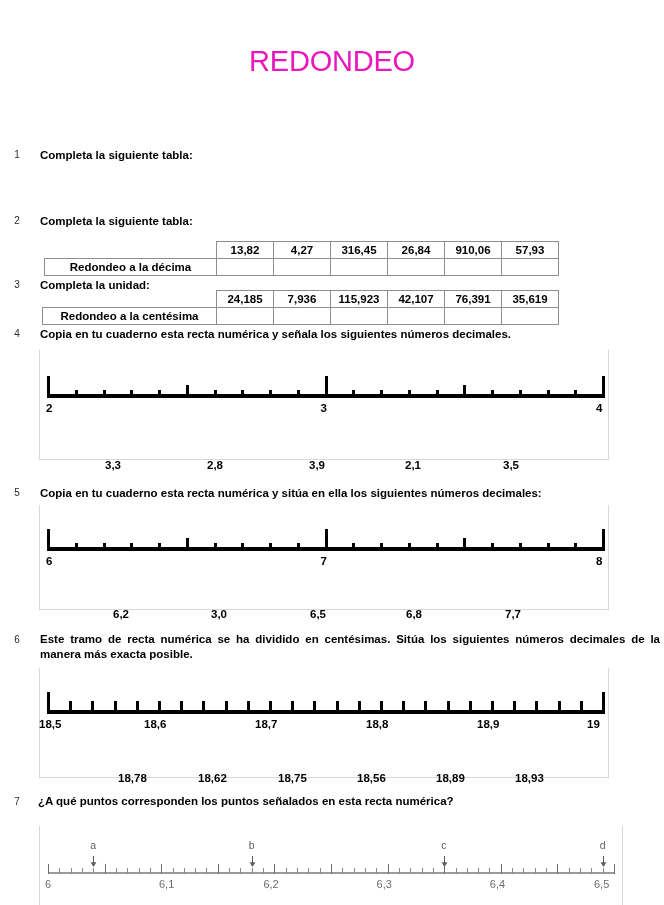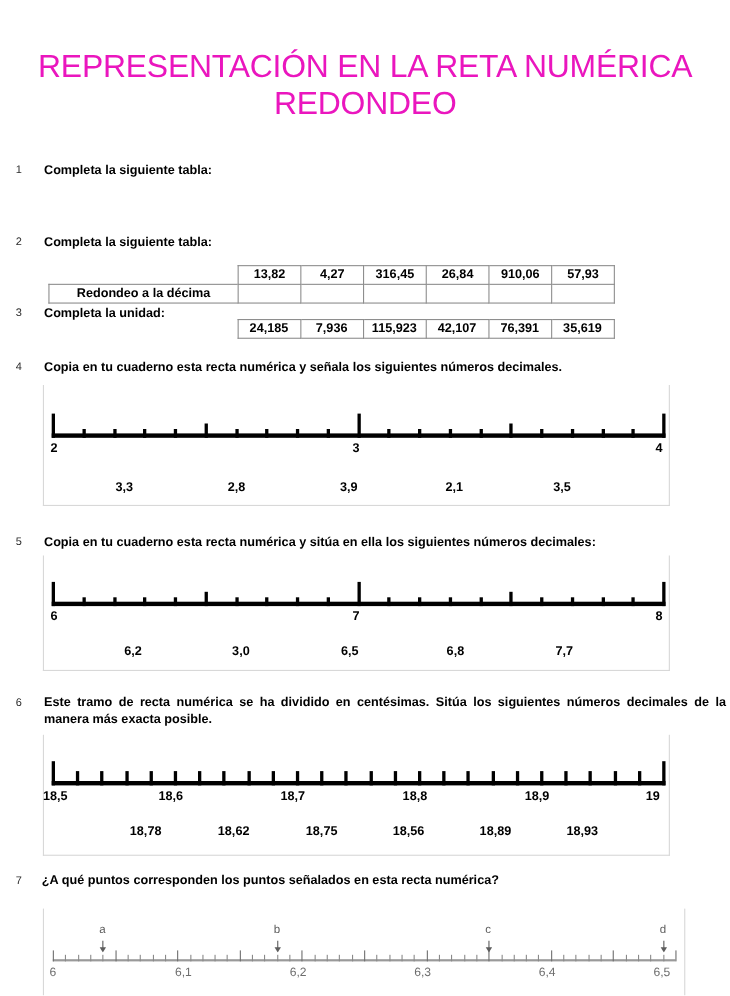--- a/index.html
+++ b/index.html
@@ -108,20 +108,21 @@
     font-weight: bold;
     color: #000;
     white-space: nowrap;
   }
   .answer-label {
     position: absolute;
     font-size: 11.5px;
     font-weight: bold;
     color: #000;
     white-space: nowrap;
+    margin-top: 22px;
   }
 
   
   .g-axis {
     position: absolute;
     background: #9a9a9a;
     height: 2px;
   }
   .g-tick {
     position: absolute;
@@ -147,21 +148,20 @@
   .marker-arrow {
     position: absolute;
     width: 7px;
     height: 11px;
   }
 </style>
 </head>
 <body>
 
 <div class="title-block">
-  <div class="title-line">REPRESENTACIÓN EN LA RETA NUMÉRICA</div>
   <div class="title-line">REDONDEO</div>
 </div>
 
 <div class="ex-num" style="left:10px; top:149px;">1</div>
 <div class="ex-text" style="left:40px; top:148px; width:600px;">Completa la siguiente tabla:</div>
 
 <table class="round-table" style="left:44px; top:178px;">
   <tbody>
 </tbody>
   </table>
@@ -198,20 +198,29 @@
 <table class="round-table" style="left:42px; top:290px;">
   <tbody>
       <tr>
     <td class="blank-corner" style="width:174px;"></td>
     <td style="width:57px;">24,185</td>
     <td style="width:57px;">7,936</td>
     <td style="width:57px;">115,923</td>
     <td style="width:57px;">42,107</td>
     <td style="width:57px;">76,391</td>
     <td style="width:57px;">35,619</td>
+  </tr>
+  <tr>
+    <td class="label-cell">Redondeo a la centésima</td>
+    <td></td>
+    <td></td>
+    <td></td>
+    <td></td>
+    <td></td>
+    <td></td>
   </tr>
 </tbody>
   </table>
 
 <div class="ex-num" style="left:10px; top:328px;">4</div>
 <div class="ex-text" style="left:40px; top:327px; width:612px;">Copia en tu cuaderno esta recta numérica y señala los siguientes números decimales.</div>
 
 <div class="nl-frame" id="frame4" style="left:39px; top:350px; width:570px; height:110px;">
   <div id="nl4">
       <div class="axis" style="left: 7px; top: 44px; width: 558px;"></div>

